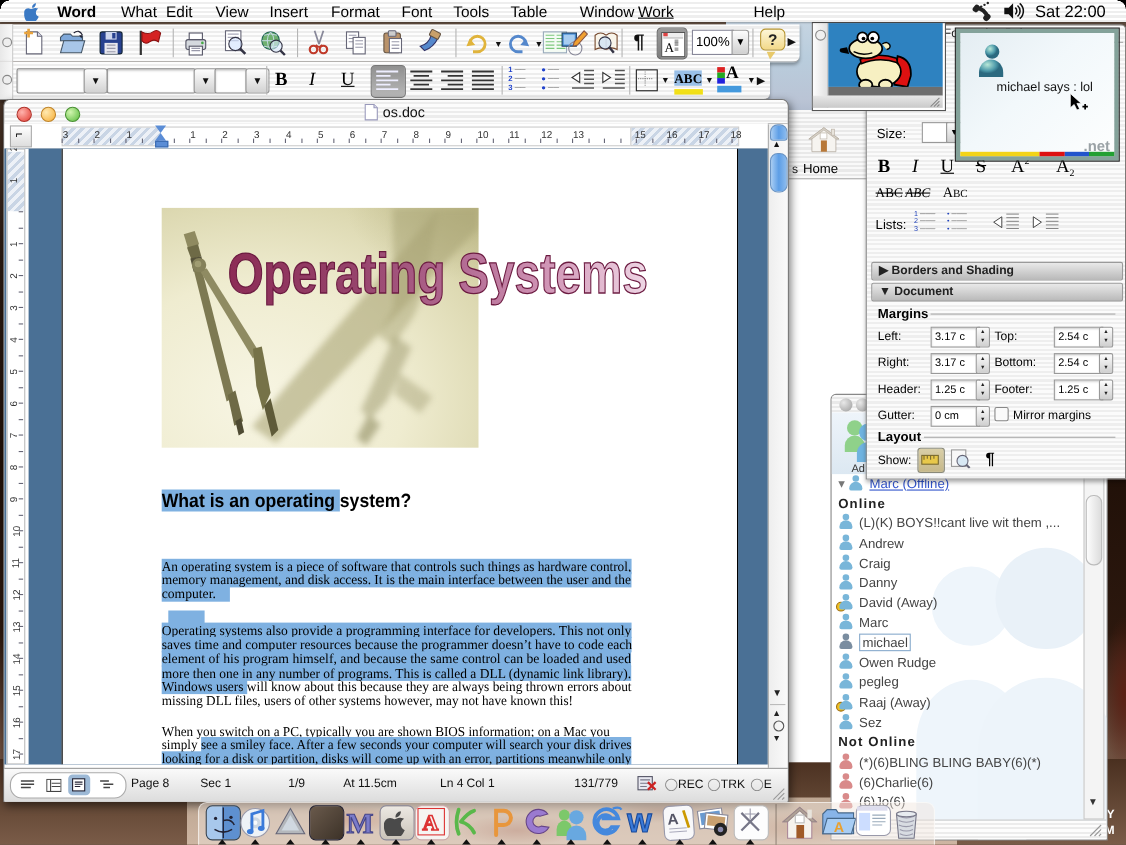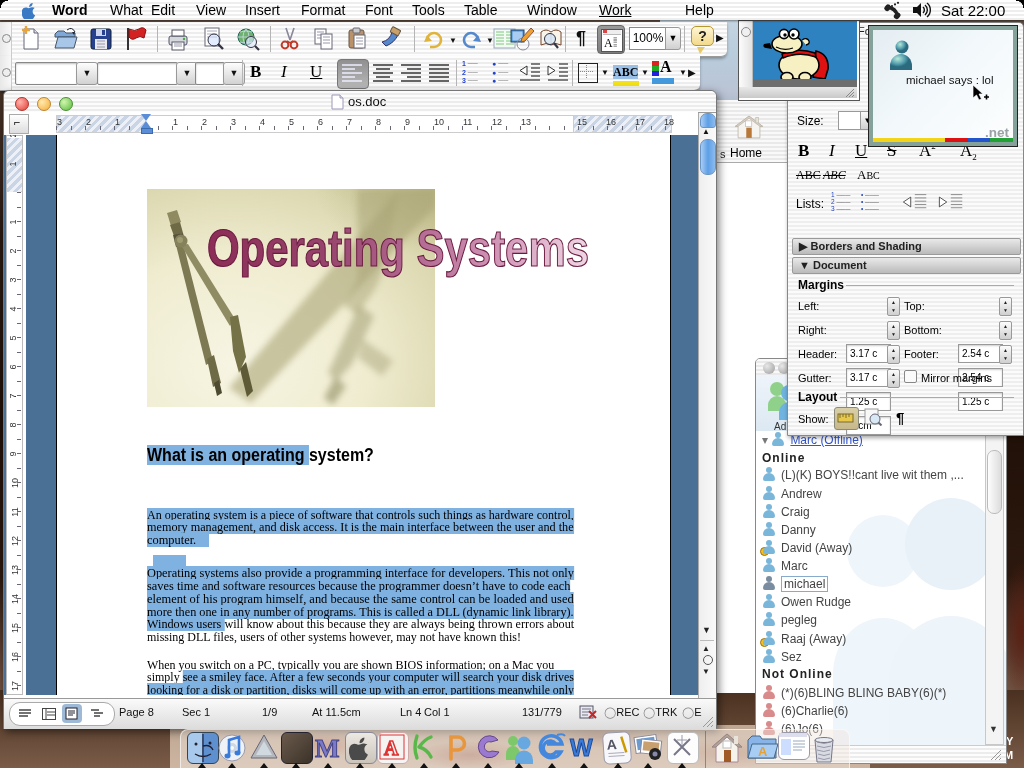--- a/index.html
+++ b/index.html
@@ -8,21 +8,21 @@
   .pin2{background:repeating-linear-gradient(180deg,#f9f9f9 0px,#f9f9f9 2px,#e9e9e9 2px,#e9e9e9 4px);}
   .hatch{background:repeating-linear-gradient(135deg,#c9d5e5 0 3px,#edf1f7 3px 6px);}
   .sep1{position:absolute;top:4px;width:1px;height:26px;background:#b5b5b5;}
   .dd{position:absolute;width:9px;height:9px;font-size:8px;color:#111;top:14px;}
   .combo{position:absolute;top:6px;height:21px;background:#fff;border:1px solid #888;border-radius:2px;box-shadow:inset 0 1px 2px rgba(0,0,0,.25);}
   .cbtn{position:absolute;top:6px;height:21px;width:20px;background:linear-gradient(180deg,#fdfdfd,#d2d2d2);border:1px solid #999;border-radius:3px;color:#111;font-size:9px;text-align:center;line-height:21px;}
   .rulnum{position:absolute;font-size:9px;color:#333;}
   .hlt{background:#7fb1e1;}
   .bl{position:absolute;left:90px;white-space:pre;font-family:"Liberation Serif",serif;font-size:12.4px;line-height:12.75px;height:12.75px;transform-origin:0 0;color:#000;}
   .plabel{position:absolute;font-size:11px;color:#000;}
-  .pbox{position:absolute;width:40px;height:17px;background:#fff;border:1px solid #999;font-size:10px;line-height:17px;padding-left:3px;box-shadow:inset 0 1px 2px rgba(0,0,0,.2);margin-top:47px;}
+  .pbox{position:absolute;width:40px;height:17px;background:#fff;border:1px solid #999;font-size:10px;line-height:17px;padding-left:3px;box-shadow:inset 0 1px 2px rgba(0,0,0,.2);}
   .pstep{position:absolute;width:11px;height:17px;background:linear-gradient(180deg,#fcfcfc,#cfcfcf);border:1px solid #999;border-radius:2px;font-size:5px;line-height:8px;text-align:center;color:#222;}
   .phead{position:absolute;left:4px;width:227px;height:15px;background:linear-gradient(180deg,#e9e9e9,#bababa);border:1px solid #9a9a9a;border-radius:2px;font-size:11px;font-weight:bold;color:#222;line-height:15px;}
   .mrow{position:absolute;left:6px;font-size:12px;color:#444;white-space:nowrap;}
   .person{display:inline-block;width:13px;height:14px;position:relative;vertical-align:-2px;margin-right:6px;}
   .person:before{content:"";position:absolute;left:3.5px;top:0;width:6px;height:6px;border-radius:50%;background:var(--pc,#79b6d9);}
   .person:after{content:"";position:absolute;left:0.5px;top:6px;width:12px;height:8px;border-radius:6px 6px 2px 2px;background:var(--pc,#79b6d9);}
   .light{width:12px;height:12px;border-radius:50%;position:absolute;top:6px;}
   .dtri{position:absolute;bottom:1px;width:0;height:0;border-left:4px solid transparent;border-right:4px solid transparent;border-bottom:5px solid #111;}
 </style>
 </head><body>
@@ -250,21 +250,21 @@
   <div class="abs" style="left:52px;top:2px;font-weight:bold;">Word</div>
   <div class="abs" style="left:110px;top:2px;">What</div>
   <div class="abs" style="left:151px;top:2px;">Edit</div>
   <div class="abs" style="left:196px;top:2px;">View</div>
   <div class="abs" style="left:245px;top:2px;">Insert</div>
   <div class="abs" style="left:301px;top:2px;">Format</div>
   <div class="abs" style="left:365px;top:2px;">Font</div>
   <div class="abs" style="left:412px;top:2px;">Tools</div>
   <div class="abs" style="left:464px;top:2px;">Table</div>
   <div class="abs" style="left:527px;top:2px;">Window</div>
-  <div class="abs" style="left:599px;top:2px;text-decoration:underline;">Work</div>
+  <div class="abs" style="left:580px;top:2px;text-decoration:underline;">Work</div>
   <div class="abs" style="left:685px;top:2px;">Help</div>
   <svg class="abs" style="left:880px;top:1px;" width="22" height="19" viewBox="0 0 22 19">
     <g transform="rotate(40 10 12)">
       <rect x="2" y="6" width="5.5" height="7" rx="2.5" fill="#222"></rect>
       <rect x="14.5" y="6" width="5.5" height="7" rx="2.5" fill="#222"></rect>
       <path d="M3,8 Q11,2 19,8 L17.5,11 Q11,6.5 4.5,11 z" fill="#222"></path>
     </g>
     <circle cx="12" cy="5" r="1.1" fill="#222"></circle>
       <circle cx="15" cy="3.4" r="1.1" fill="#222"></circle>
       <circle cx="18" cy="1.8" r="1.1" fill="#222"></circle>
@@ -640,21 +640,21 @@
               <stop offset="1" stop-color="#eed7e5"></stop>
  </linearGradient>
           </defs>
  <text x="3" y="47" textLength="382" lengthAdjust="spacingAndGlyphs" font-family="Liberation Sans" font-weight="bold" font-size="52" fill="url(#wa)" stroke="#6b1a40" stroke-width="1.2">Operating Systems</text>
 </svg>
 <div class="abs" style="left:90px;top:310px;font-size:17.5px;font-weight:bold;white-space:pre;transform:scaleX(0.915);transform-origin:0 0;"><span class="hlt">What is an operating </span>system?</div>
 <div class="bl" style="top:373.5px;left:90px;transform:scaleX(0.973);"><span class="hlt">An operating system is a piece of software that controls such things as hardware control,</span></div>
 <div class="bl" style="top:386.2px;left:90px;transform:scaleX(0.984);"><span class="hlt">memory management, and disk access. It is the main interface between the user and the</span></div>
 <div class="bl" style="top:399.0px;left:90px;transform:scaleX(1.0);"><span class="hlt">computer.&nbsp;&nbsp;&nbsp;&nbsp;</span></div>
 <div class="bl" style="top:432.3px;left:90px;transform:scaleX(0.998);"><span class="hlt">Operating systems also provide a programming interface for developers. This not only</span></div>
-<div class="bl" style="top:445.0px;left:90px;transform:scaleX(0.998);"><span class="hlt">saves time and software resources because the programmer doesn’t have to code each</span></div>
+<div class="bl" style="top:445.0px;left:90px;transform:scaleX(0.998);"><span class="hlt">saves time and computer resources because the programmer doesn’t have to code each</span></div>
 <div class="bl" style="top:457.8px;left:90px;transform:scaleX(1.004);"><span class="hlt">element of his program himself, and because the same control can be loaded and used</span></div>
 <div class="bl" style="top:470.5px;left:90px;transform:scaleX(0.988);"><span class="hlt">more then one in any number of programs. This is called a DLL (dynamic link library).</span></div>
 <div class="bl" style="top:483.3px;left:90px;transform:scaleX(0.984);"><span class="hlt">Windows users </span>will know about this because they are always being thrown errors about</div>
 <div class="bl" style="top:496.0px;left:90px;transform:scaleX(0.969);">missing DLL files, users of other systems however, may not have known this!</div>
 <div class="bl" style="top:523.5px;left:90px;transform:scaleX(0.967);">When you switch on a PC, typically you are shown BIOS information; on a Mac you</div>
 <div class="bl" style="top:536.3px;left:90px;transform:scaleX(0.968);">simply <span class="hlt">see a smiley face. After a few seconds your computer will search your disk drives</span></div>
 <div class="bl" style="top:549.0px;left:90px;transform:scaleX(0.953);"><span class="hlt">looking for a disk or partition, disks will come up with an error, partitions meanwhile only</span></div>
 <div class="abs hlt" style="left:96px;top:420px;width:33px;height:12px;"></div>
     </div>
   </div>

